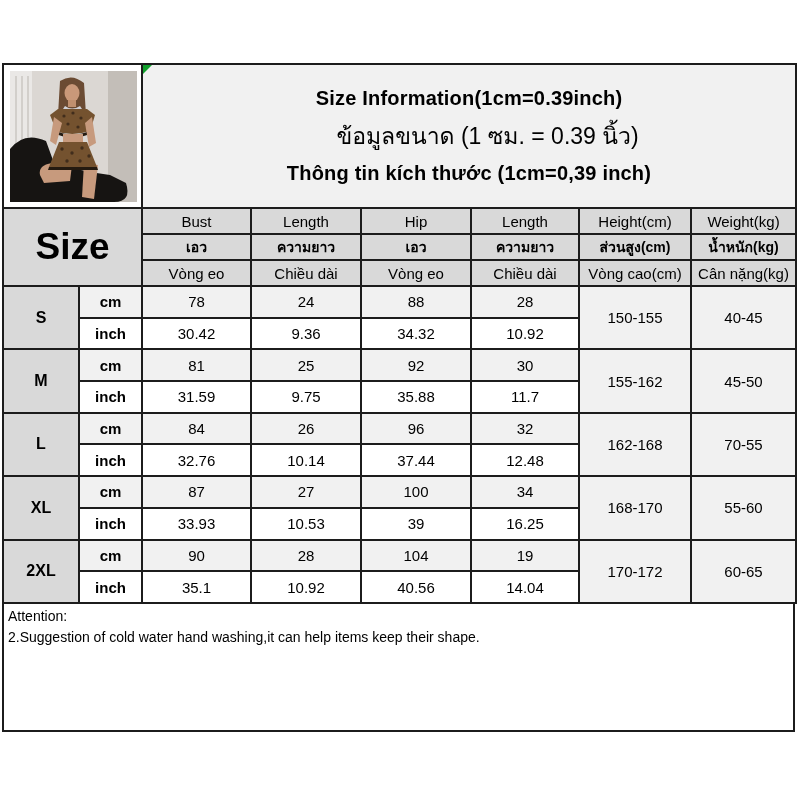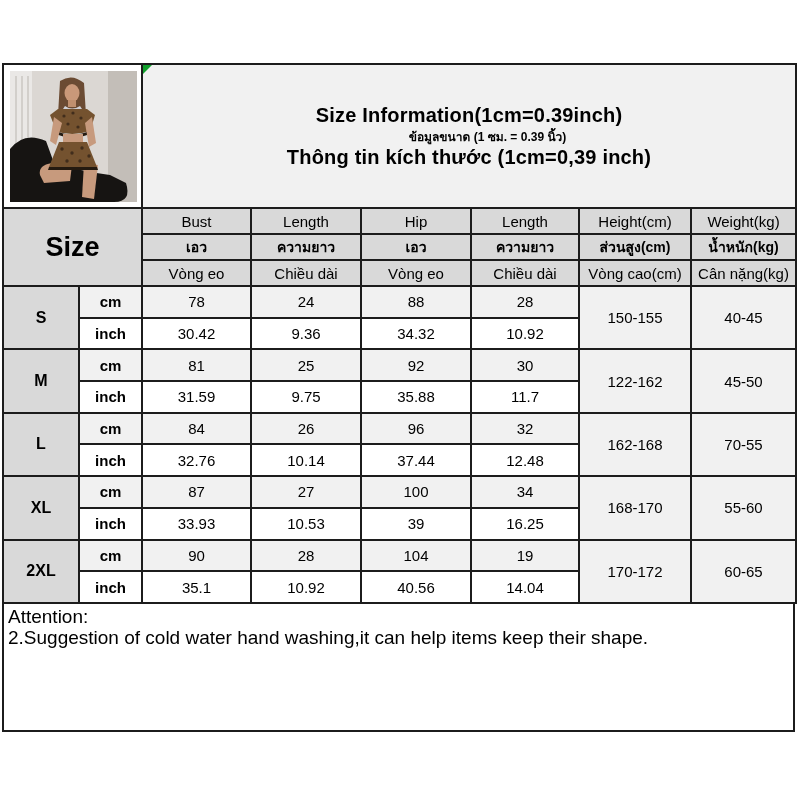--- a/index.html
+++ b/index.html
@@ -11,44 +11,44 @@
   .sheet{position:absolute;top:63px;left:2px;width:793px;}
   table.sizechart{
     border-collapse:collapse;table-layout:fixed;width:793px;
   }
   table.sizechart td{
     border:2px solid #1c1c1c;text-align:center;vertical-align:middle;
     padding:0;overflow:hidden;white-space:nowrap;
   }
   td.photocell{background:#ffffff;}
   td.titlecell{background:#f1f1f1;position:relative;}
-  .title-stack{display:flex;flex-direction:column;align-items:center;justify-content:center;height:100%;}
+  .title-stack{display:flex;flex-direction:column;align-items:center;justify-content:center;gap:8px;height:100%;}
   .title-l1,.title-l3{font-size:20px;font-weight:bold;letter-spacing:0.2px;}
-  .title-l2{font-size:12px;font-weight:bold;margin-left:37px;}
+  .title-l2{font-size:23px;font-weight:normal;margin-left:37px;}
   .corner-flag{
     position:absolute;top:0;left:0;width:0;height:0;
     border-top:9px solid #12a02d;border-right:9px solid transparent;
   }
-  td.sizehead{background:#d9d9d9;font-size:27px;font-weight:bold;}
+  td.sizehead{background:#d9d9d9;font-size:37px;font-weight:bold;}
   td.hdr{background:#d9d9d9;font-weight:normal;font-size:15px;}
   td.hdr-th{background:#d9d9d9;font-weight:bold;font-size:14px;}
   td.sizelabel{background:#d9d9d9;font-weight:bold;font-size:16px;}
   td.unitlabel{font-weight:bold;font-size:15px;background:#ffffff;}
   td.val{font-size:15px;background:#ffffff;}
   td.cmbg{background:#f1f1f1;}
   td.range{background:#f1f1f1;font-size:15px;}
   tr.hrow{height:26px;}
   tr.brow{height:31.7px;}
   .photo-frame{width:139px;height:142px;display:flex;align-items:center;justify-content:center;background:#fff;}
   .notesbox{
     border-left:2px solid #1c1c1c;border-right:2px solid #1c1c1c;border-bottom:2px solid #1c1c1c;
     height:128px;box-sizing:border-box;background:#ffffff;
     text-align:left;padding:2px 4px 0 4px;
   }
-  .notesbox div{font-size:19px;line-height:21px;white-space:normal;}
+  .notesbox div{font-size:14px;line-height:21px;white-space:normal;}
 </style>
 </head>
 <body>
 
 <div class="sheet">
   <table class="sizechart">
     <colgroup>
       <col style="width:76px">
         <col style="width:63px">
         <col style="width:109px">
@@ -156,21 +156,21 @@
       <td class="val">10.92</td>
     </tr>
 
     <tr class="brow">
       <td rowspan="2" class="sizelabel">M</td>
       <td class="unitlabel cmbg">cm</td>
       <td class="val cmbg">81</td>
       <td class="val cmbg">25</td>
       <td class="val cmbg">92</td>
       <td class="val cmbg">30</td>
-      <td rowspan="2" class="range">122-162</td>
+      <td rowspan="2" class="range">155-162</td>
       <td rowspan="2" class="range">45-50</td>
     </tr>
     <tr class="brow">
       <td class="unitlabel">inch</td>
       <td class="val">31.59</td>
       <td class="val">9.75</td>
       <td class="val">35.88</td>
       <td class="val">11.7</td>
     </tr>
 

